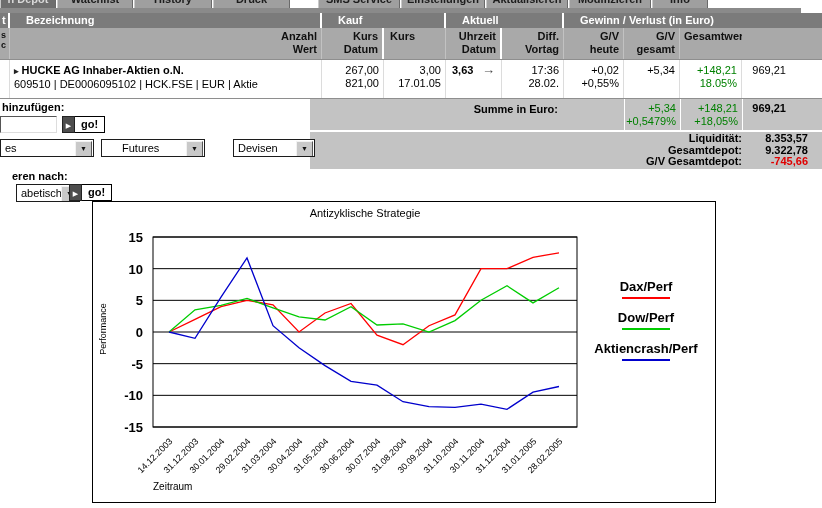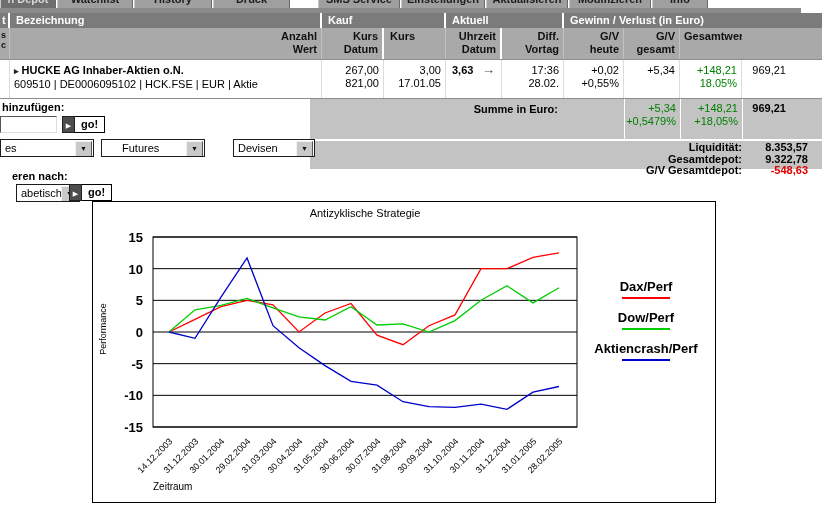--- a/index.html
+++ b/index.html
@@ -14,21 +14,21 @@
             text-align:center;white-space:nowrap;}
   .tab.active{background:#6e6e6e;}
   .tab.active span{color:#d9d9d9;}
   .tabstrip{position:absolute;top:8px;left:0;width:801px;height:5px;background:#8a8a8a;}
 
   
   .trow{position:absolute;left:0;width:822px;display:grid;box-sizing:border-box;
         grid-template-columns:10px 312px 62px 62px 56px 62px 60px 56px 62px 80px;}
   .cell{box-sizing:border-box;overflow:hidden;}
   .h1{top:13px;height:15px;background:#7b7b7b;}
-  .h1 .cell{color:#fff;font-size:11px;font-weight:bold;line-height:15px;padding-left:6px;
+  .h1 .cell{color:#fff;font-size:11px;font-weight:bold;line-height:15px;padding-left:16px;
             border-right:2px solid #fff;}
   .h1 .cell:last-child{border-right:none;}
   .h2{top:28px;height:31px;background:#a9a9a9;}
   .h2 .cell{font-size:11px;font-weight:bold;color:#101010;padding:2px 4px 0 4px;
             border-right:1px solid #c2c2c2;}
   .h2 .gb{border-right:2px solid #fff;}
   .h2 .cell:last-child{border-right:none;}
   .row{top:59px;height:40px;background:#fff;border-top:1px solid #8e8e8e;border-bottom:1px solid #8e8e8e;}
   .row .cell{font-size:11px;padding:4px 4px 0 4px;border-right:1px solid #dcdcdc;}
   .row .cell:last-child{border-right:none;}
@@ -39,21 +39,21 @@
   .redtx{color:#e00000;}
   .notch1{background:#7b7b7b;}
   .frag{font-size:9px;line-height:10px;color:#111;}
   .expand{color:#222;font-size:9px;margin-right:3px;}
   .kursflex{display:flex;justify-content:space-between;align-items:flex-start;}
   .arrow{color:#4a4a4a;font-weight:bold;font-size:13px;line-height:12px;margin-right:2px;}
 
   
   .grayblk{position:absolute;left:310px;top:99px;width:512px;height:70px;background:#c3c3c3;}
   .srow{display:grid;grid-template-columns:12px 62px 62px 56px 62px 60px 56px 62px 80px;
-        height:42px;border-bottom:2px solid #fff;box-sizing:border-box;}
+        height:33px;border-bottom:2px solid #fff;box-sizing:border-box;}
   .srow .scell{box-sizing:border-box;font-size:11px;padding-top:3px;}
   .slabel{grid-column:1/6;text-align:right;font-weight:bold;padding-right:6px;line-height:14px;}
   .sval{border-left:1px solid #fff;text-align:right;padding-right:4px;}
   .trow2{display:grid;grid-template-columns:432px 80px;height:35px;}
   .tlabels{text-align:right;font-size:11px;font-weight:bold;line-height:11.5px;padding-top:1px;}
   .tvals{text-align:right;font-size:11px;font-weight:bold;line-height:11.5px;padding:1px 14px 0 0;box-sizing:border-box;}
 
   
   .lbl{position:absolute;font-size:11px;font-weight:bold;}
   .winput{position:absolute;width:57px;height:17px;background:#fff;border:1px solid #555;
@@ -222,21 +222,21 @@
     </div>
     <div class="trow2">
       <div class="tlabels">
         <div>Liquidität:</div>
         <div>Gesamtdepot:</div>
         <div>G/V Gesamtdepot:</div>
       </div>
       <div class="tvals">
         <div>8.353,57</div>
         <div>9.322,78</div>
-        <div class="redtx">-548,63</div>
+        <div class="redtx">-745,66</div>
       </div>
     </div>
   </div>
 
   <div class="lbl" style="left:2px;top:101px;">hinzufügen:</div>
   <input class="winput" style="left: 0px; top: 116px;" value="">
   <div class="gobtn" style="left:62px;top:116px;">
     <div class="gArr">▶</div>
     <div class="gTxt">go!</div>
   </div>

